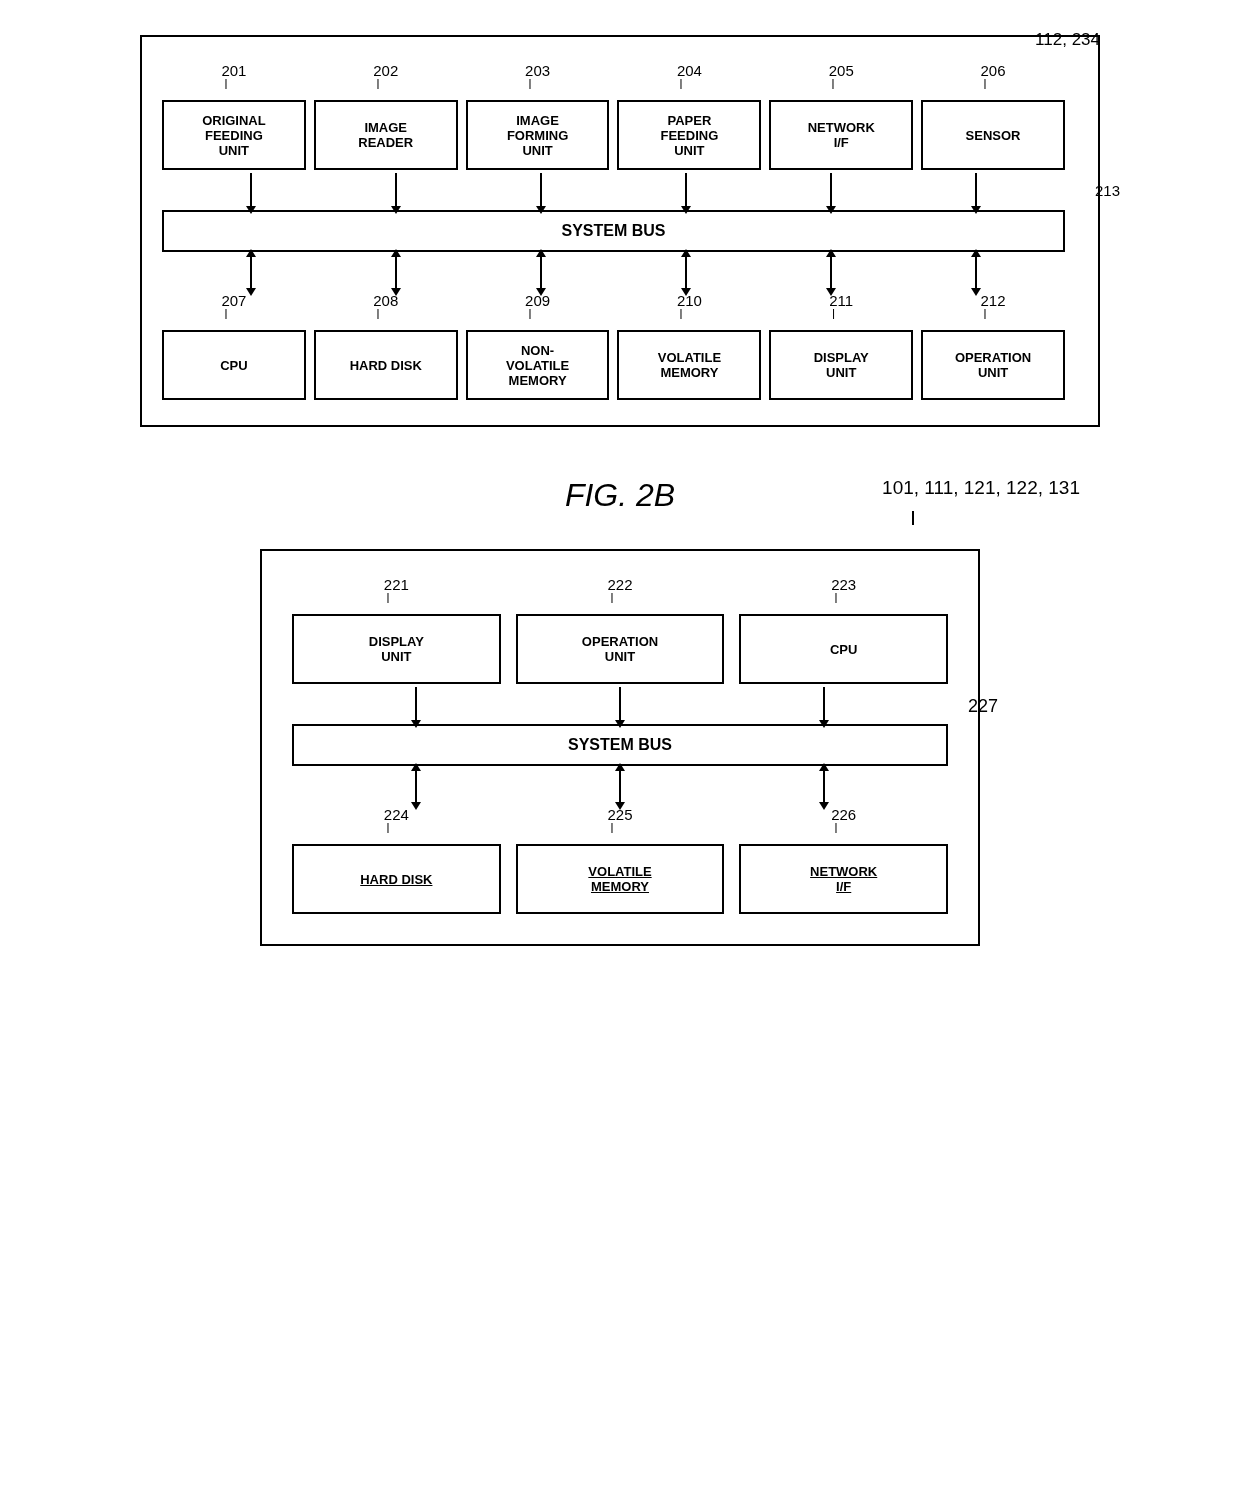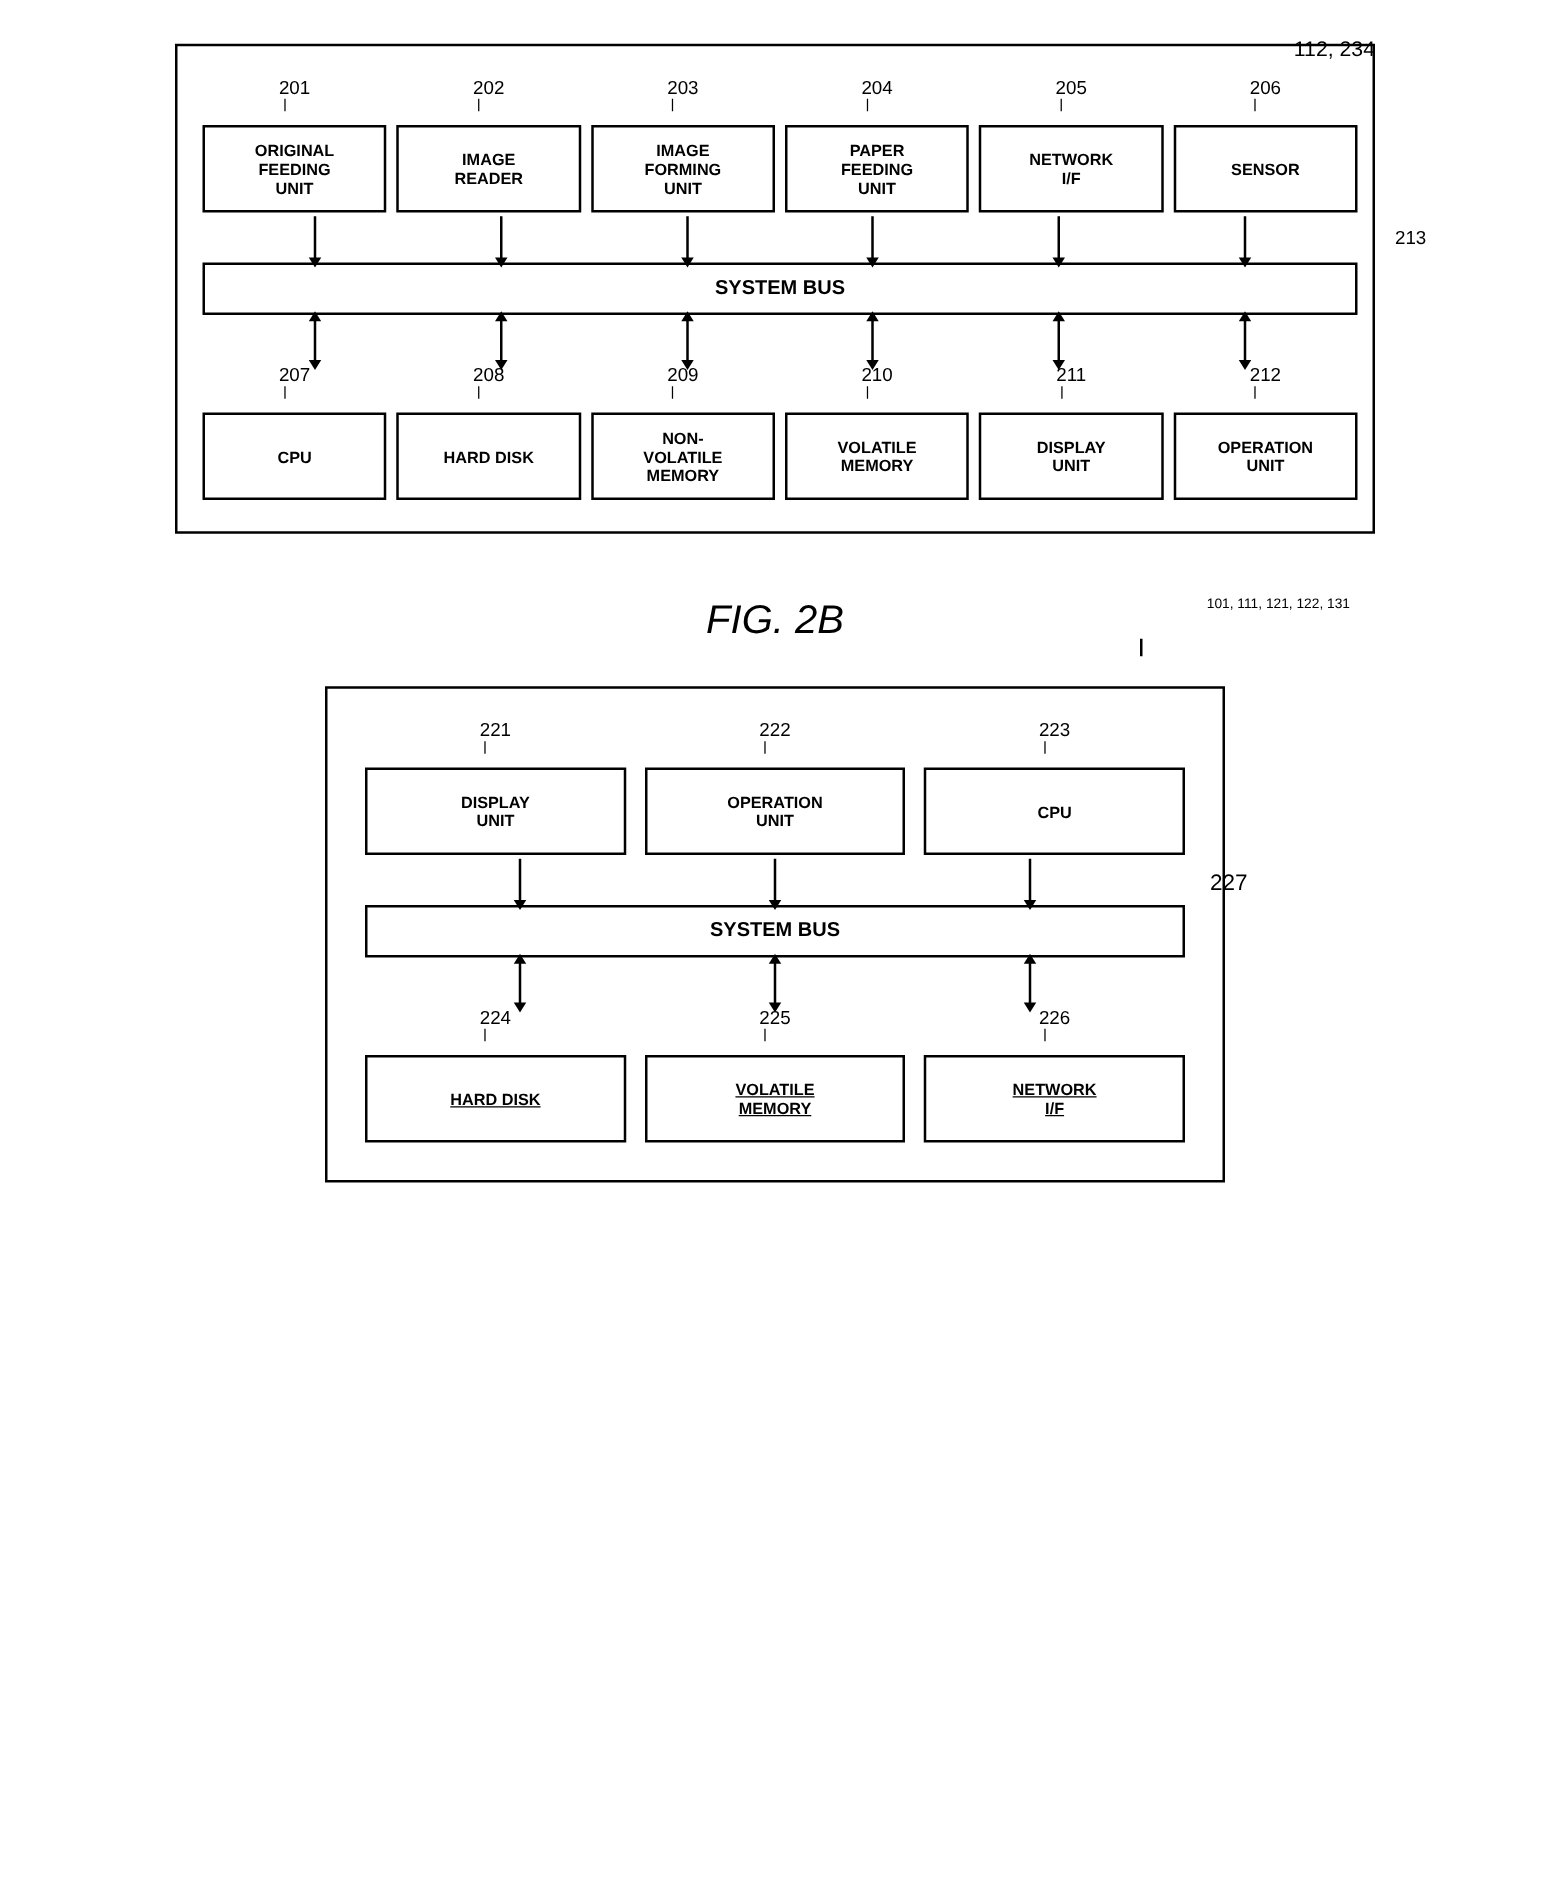--- a/index.html
+++ b/index.html
@@ -26,21 +26,21 @@
       width: 100%;
       display: flex;
       flex-direction: column;
       align-items: center;
       margin-bottom: 50px;
     }
 
     .fig2a-diagram {
       width: 960px;
       border: 2px solid #000;
-      padding: 25px 12px 25px 20px;
+      padding: 25px 33px 25px 20px;
     }
 
     
     .top-blocks {
       display: flex;
       justify-content: space-between;
       gap: 8px;
       margin-bottom: 0px;
     }
 
@@ -366,21 +366,21 @@
       </div>
 
     </div>
 
   </div>
 </div>
 
 <div class="figure-container">
   <div style="width:720px; position:relative; margin-bottom:5px;">
     <h2 class="figure-title" style="text-align:center;">FIG. 2B</h2>
-    <span style="position:absolute; right:-100px; top:0; font-size:11px; white-space:nowrap;">
+    <span style="position:absolute; right:-100px; top:0; font-size:19px; white-space:nowrap;">
       <span>101, 111, 121, 122, 131</span>
     </span>
   </div>
 
   <div style="position:relative; display:inline-block;">
 
     <div style="position:absolute; top:-18px; right:60px; font-size:15px; display:flex; flex-direction:column; align-items:flex-end;">
       <div style="width:2px; height:14px; background:#000; margin-right:6px;"></div>
     </div>
 

